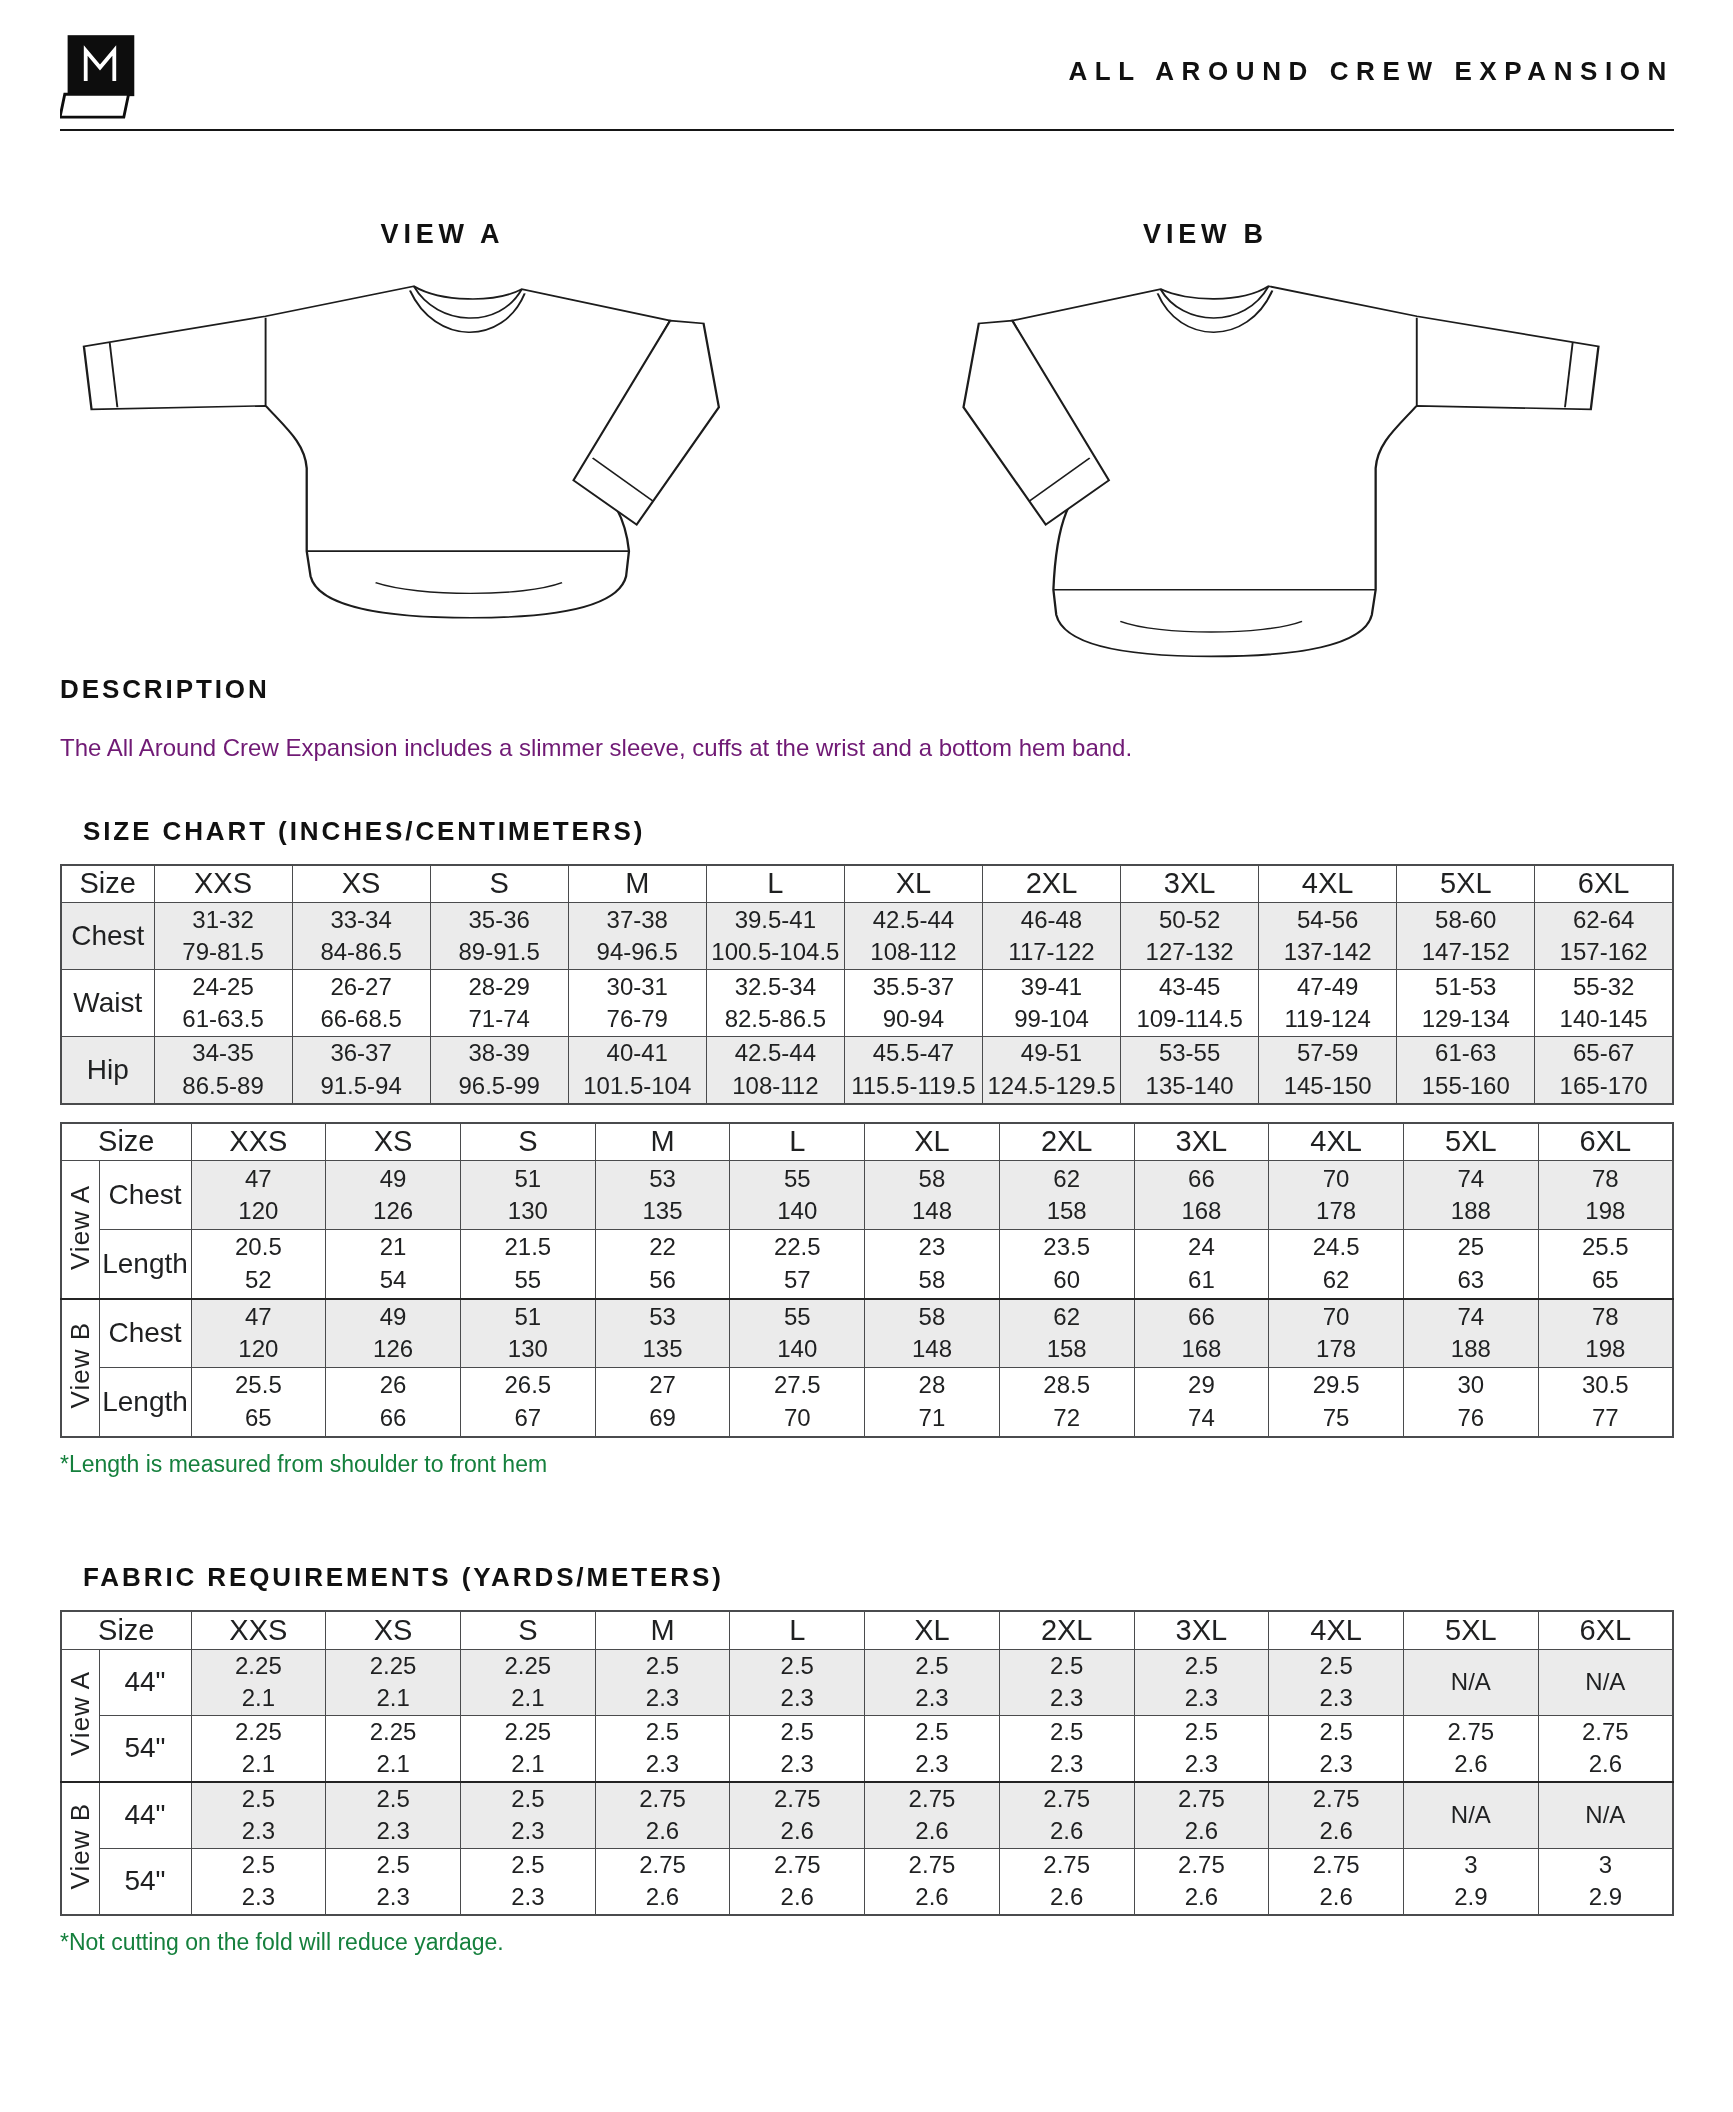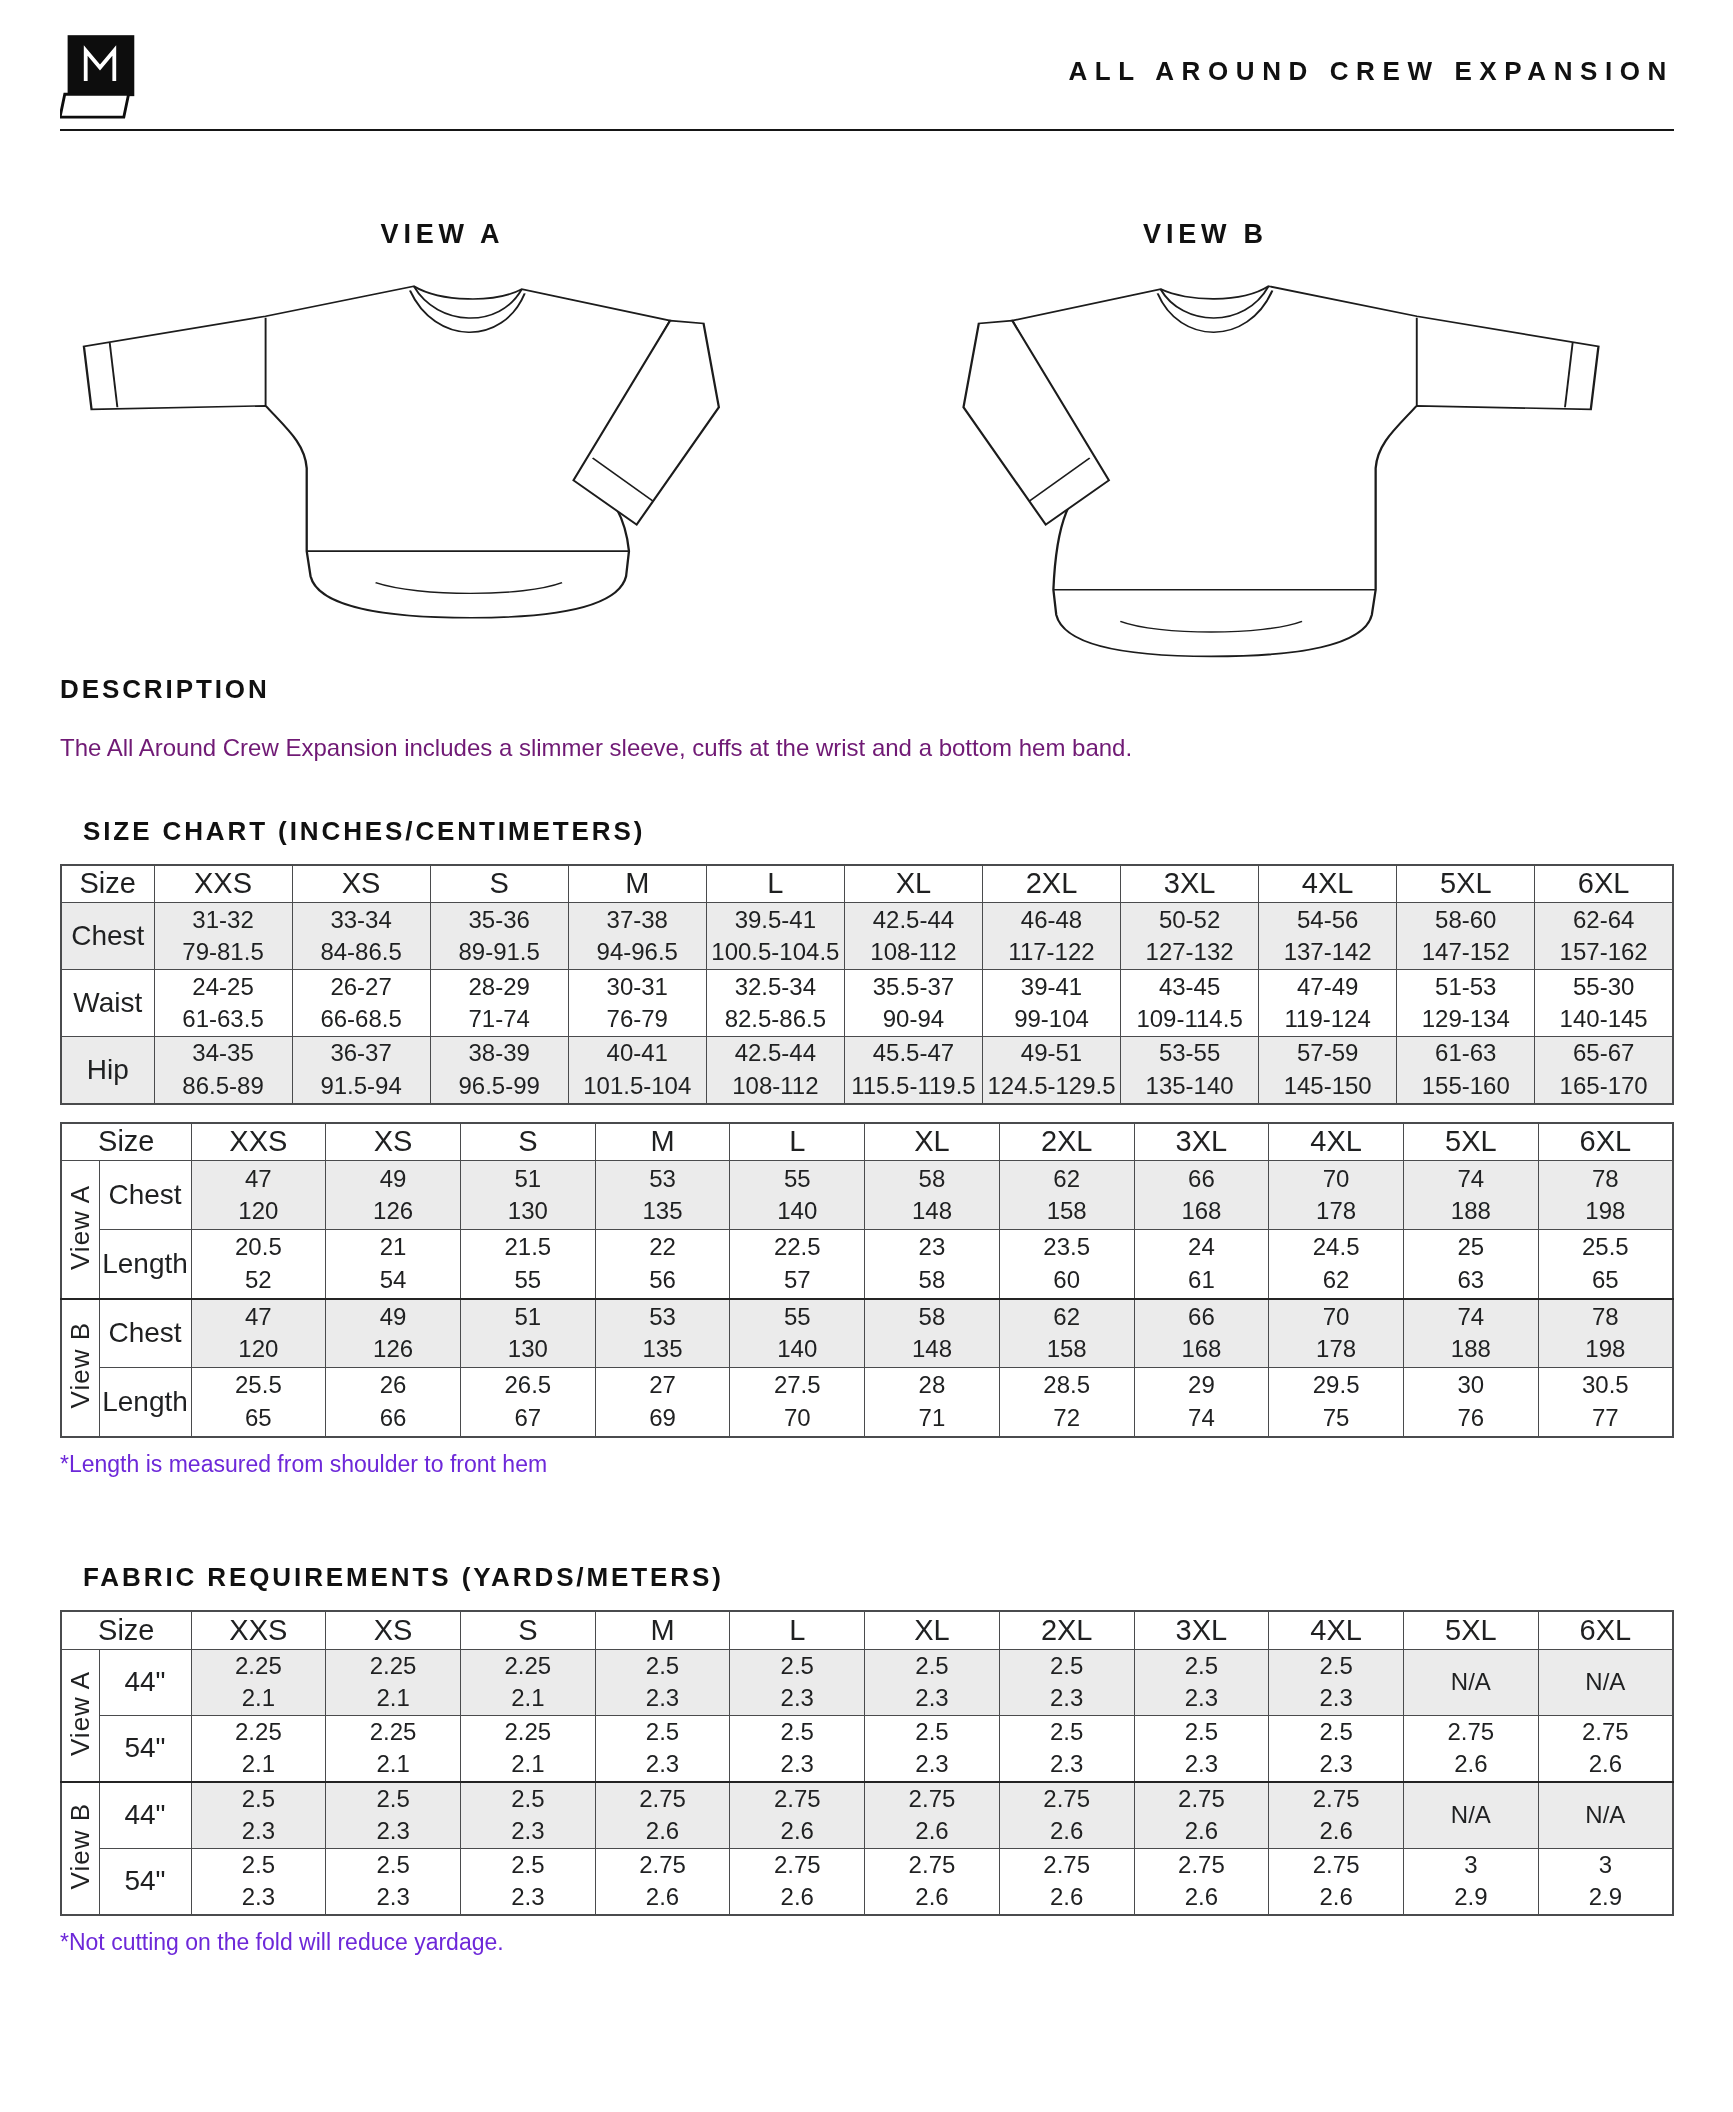--- a/index.html
+++ b/index.html
@@ -59,21 +59,21 @@
   .c-label-wide { width:93px; }
   .c-view { width:38px; }
   .c-label { width:92px; }
   tr.shaded td { background:#ebebeb; }
   .t1 tr.shaded .row-th { background:#ebebeb; }
   tr.group-start th, tr.group-start td { border-top:2.9px solid #242424; }
   .view-th .vert {
     display:inline-block; writing-mode:vertical-rl; transform:rotate(180deg);
     font-size:26px; letter-spacing:1px; white-space:nowrap;
   }
-  .footnote { margin-top:13.4px; font-size:23px; color:#6d28d9; }
+  .footnote { margin-top:13.4px; font-size:23px; color:#15803d; }
 </style>
 </head>
 <body>
 
 <div class="page">
 
   <div class="top">
     <svg class="logo-svg" width="80" height="88" viewBox="0 0 84 92">
       <rect x="8" y="0" width="70" height="64" fill="#0d0d0d"></rect>
       <path d="M27,48 V16 L42,34 L57,16 V48" fill="none" stroke="#ffffff" stroke-width="4"></path>
@@ -239,21 +239,21 @@
             </td>
             <td>
               <div>47-49</div>
               <div>119-124</div>
             </td>
             <td>
               <div>51-53</div>
               <div>129-134</div>
             </td>
             <td>
-              <div>55-30</div>
+              <div>55-32</div>
               <div>140-145</div>
             </td>
           </tr>
           <tr class="shaded ">
             <th class="row-th">Hip</th>
             <td>
               <div>34-35</div>
               <div>86.5-89</div>
             </td>
             <td>

